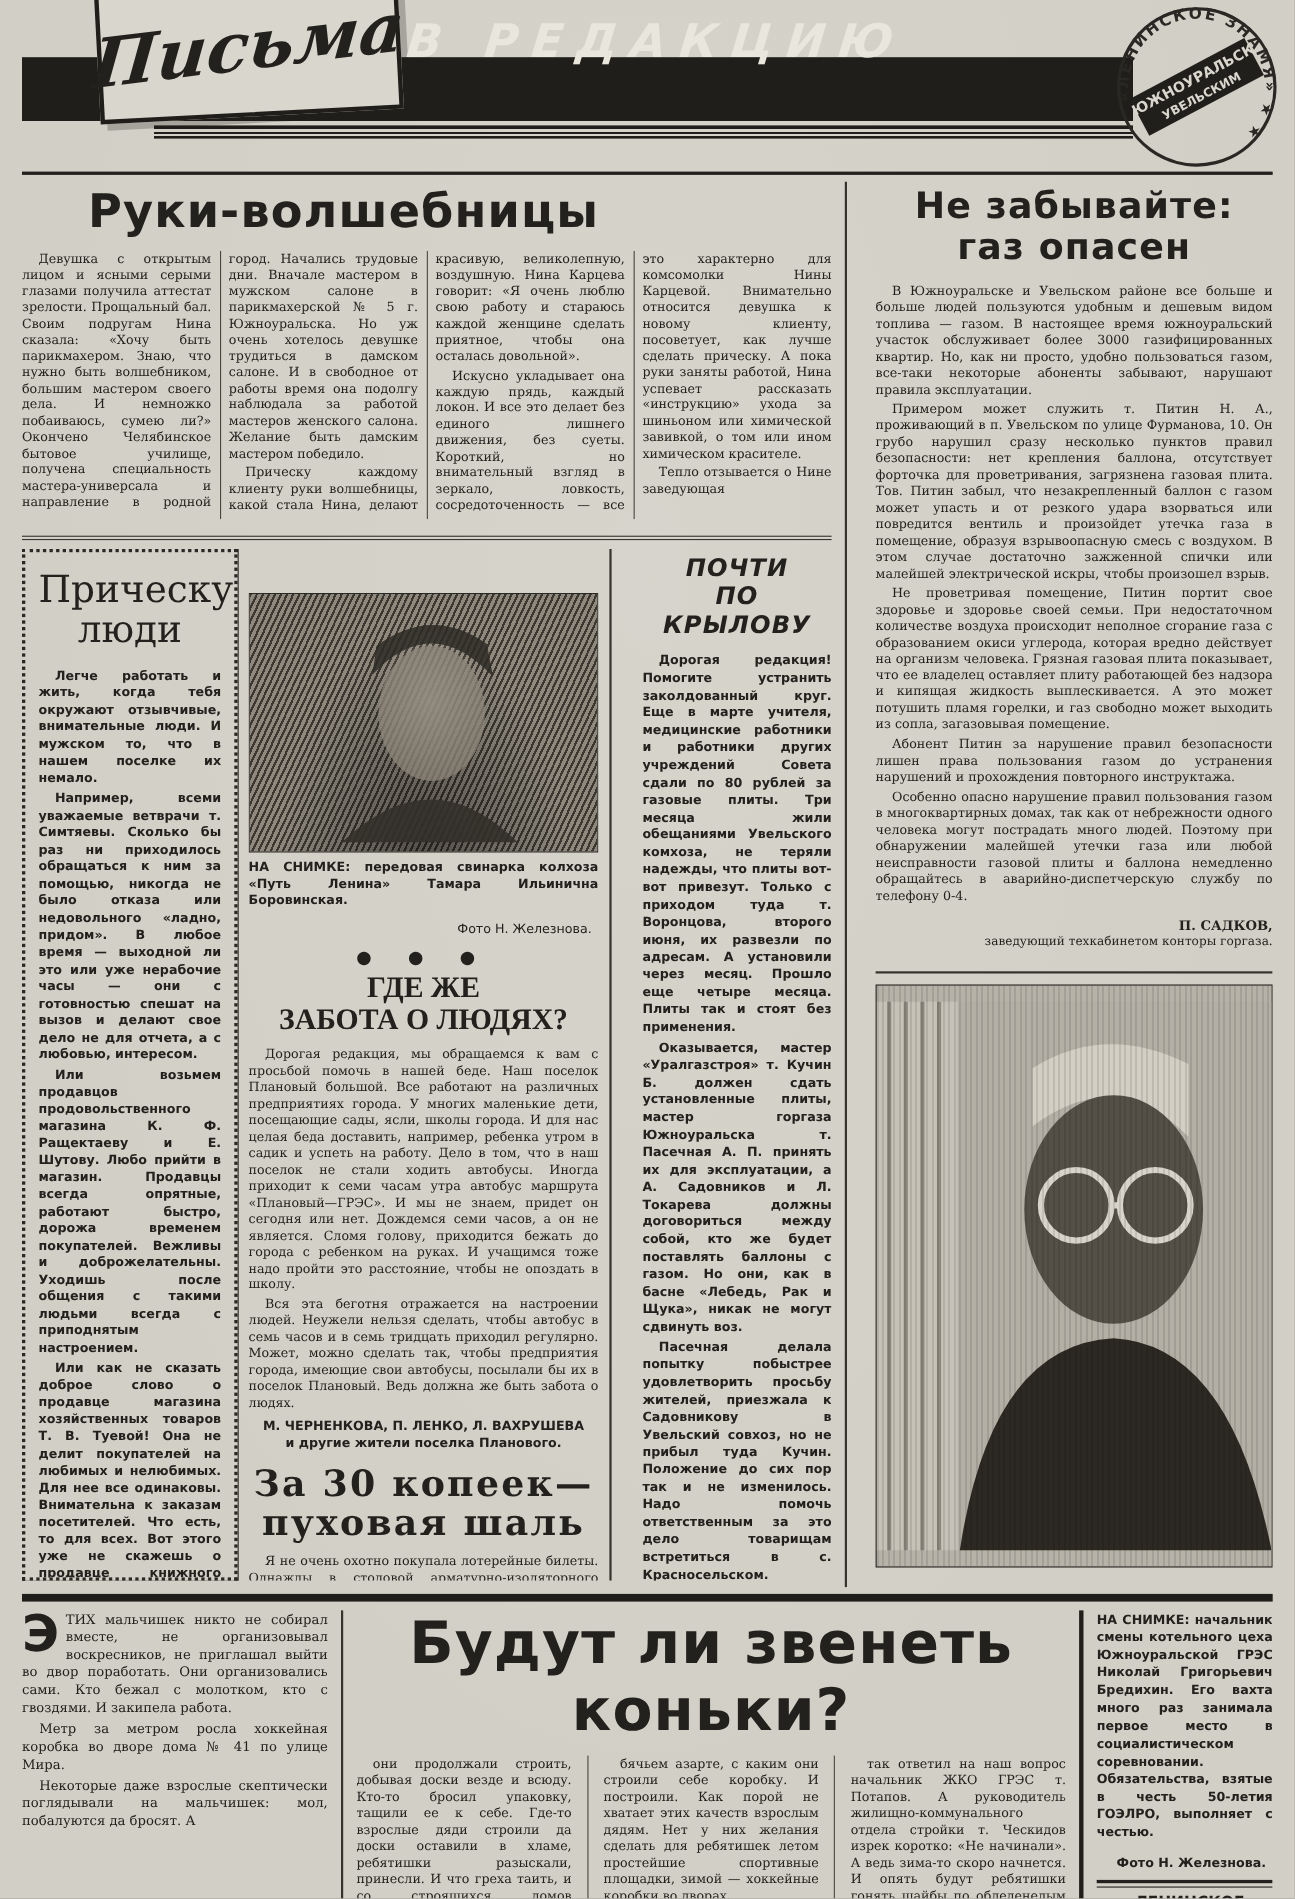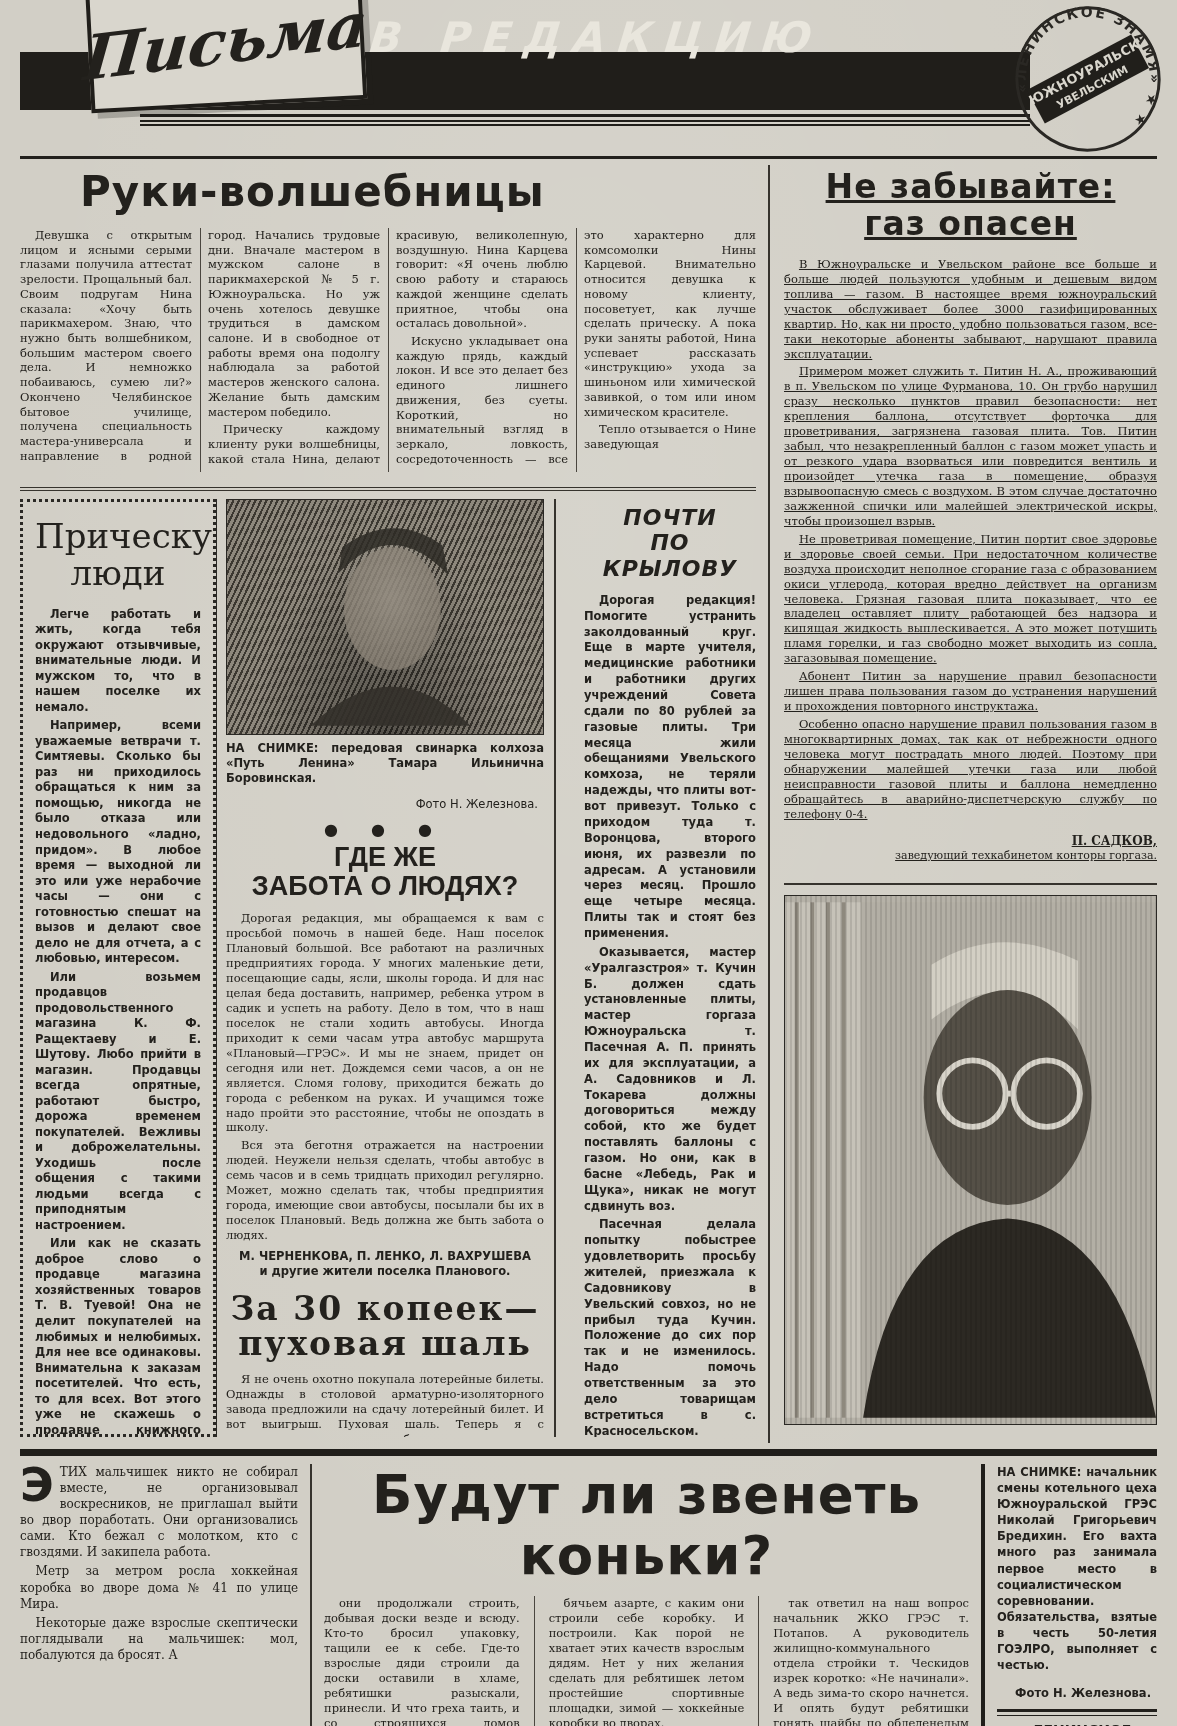--- a/index.html
+++ b/index.html
@@ -42,21 +42,21 @@
   .stamp-box-l1{font-family:"DejaVu Sans", sans-serif;font-weight:bold;font-size:13px;fill:#d9d6cd;}
   .stamp-box-l2{font-family:"DejaVu Sans", sans-serif;font-weight:bold;font-size:11px;fill:#d9d6cd;}
   .mast-rule{border-bottom:3px solid #23211d;margin:4px 0 6px;}
   
   .para{margin:0 0 3px;text-indent:1.3em;text-align:justify;}
   .sig{font-weight:bold;text-align:right;font-size:12px;margin-top:12px;}
   .sig-role{text-align:right;font-size:11px;}
   
   .body-grid{display:flex;height:1278px;overflow:hidden;}
   .left-main{width:736px;padding-right:12px;border-right:2px solid #36332d;}
-  .right-col{flex:1;padding-left:14px;overflow:hidden;text-decoration:underline;}
+  .right-col{flex:1;padding-left:26px;overflow:hidden;}
   
   .hands{height:322px;border-bottom:4px double #36332d;margin-bottom:8px;overflow:hidden;}
   .hands h1{
     font-family:"DejaVu Sans", sans-serif;font-weight:bold;font-size:42px;
     margin:2px 0 12px 60px;letter-spacing:1px;
   }
   .hands-cols{
     height:244px;columns:4;column-gap:16px;column-rule:1px solid #4a463f;
     font-size:11.5px;line-height:1.28;overflow:hidden;
   }
@@ -65,34 +65,34 @@
   .mid-row{display:flex;height:938px;gap:10px;overflow:hidden;}
   .good-box{
     width:196px;box-sizing:border-box;border:3px dotted #2a2824;outline:1px solid #2a2824;
     padding:10px 12px;font-family:"DejaVu Sans", sans-serif;font-weight:bold;
     font-size:11.5px;line-height:1.35;overflow:hidden;
   }
   .good-box h2{
     font-family:"DejaVu Serif", serif;font-weight:normal;font-size:34px;
     text-align:center;margin:6px 0 14px;line-height:1.1;
   }
-  .mid-col{flex:1;overflow:hidden;font-size:11.5px;line-height:1.3;}
+  .mid-col{flex:1;overflow:hidden;font-size:11.5px;line-height:1.3;margin-top:40px;}
   .photo1{
     height:234px;border:1px solid #2a2824;position:relative;overflow:hidden;
     background:
       radial-gradient(ellipse 70px 90px at 52% 42%, rgba(205,200,190,.55), rgba(0,0,0,0) 72%),
       radial-gradient(ellipse at 50% 110%, rgba(0,0,0,.45), rgba(0,0,0,0) 60%),
       repeating-linear-gradient(115deg, #3c3831 0 2px, #8e887d 2px 5px);
   }
   .photo1 svg{position:absolute;inset:0;width:100%;height:100%;}
   .caption{font-family:"DejaVu Sans", sans-serif;font-weight:bold;font-size:11.5px;margin-top:6px;text-align:justify;}
   .credit{font-family:"DejaVu Sans", sans-serif;font-size:11.5px;text-align:right;margin:2px 6px 0 0;}
   .dots{text-align:center;font-size:16px;letter-spacing:14px;margin:8px 0 2px;}
   .care h2, .shawl h2{
-    font-family:Liberation Sans, sans-serif;font-weight:bold;text-align:center;
+    font-family:Liberation Serif, serif;font-weight:bold;text-align:center;
     font-size:27px;line-height:1.08;margin:2px 0 10px;letter-spacing:0;
   }
   .shawl h2{font-family:"DejaVu Serif", serif;font-size:33px;letter-spacing:2px;margin-top:12px;}
   .care-sig{font-family:"DejaVu Sans", sans-serif;font-weight:bold;font-size:11.5px;text-align:center;margin:6px 8px 2px;}
   .krylov{
     width:202px;box-sizing:border-box;border-left:2px solid #36332d;padding-left:28px;
     font-family:"DejaVu Sans", sans-serif;font-weight:bold;font-size:11.5px;line-height:1.38;overflow:hidden;
   }
   .krylov h2{
     font-style:italic;font-size:22px;text-align:center;line-height:1.15;margin:6px 0 12px;letter-spacing:1px;

